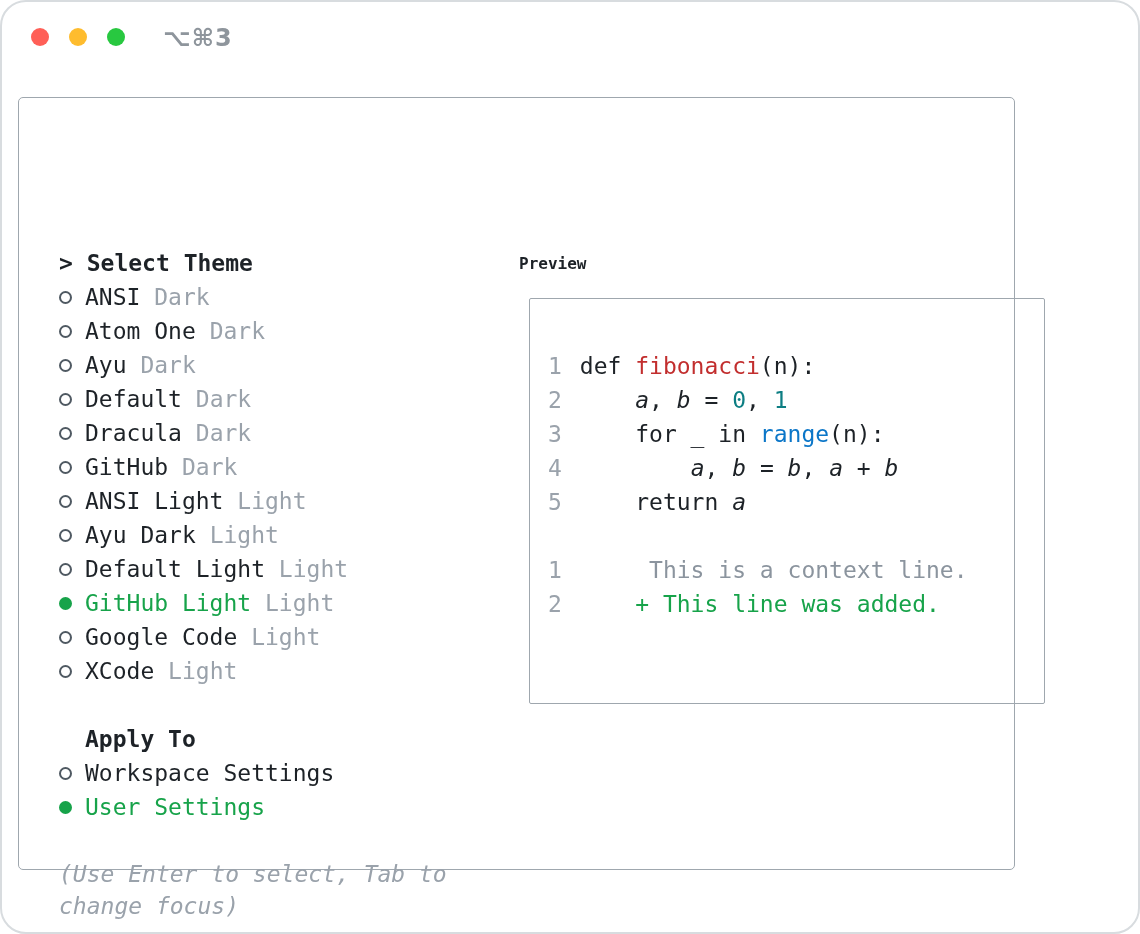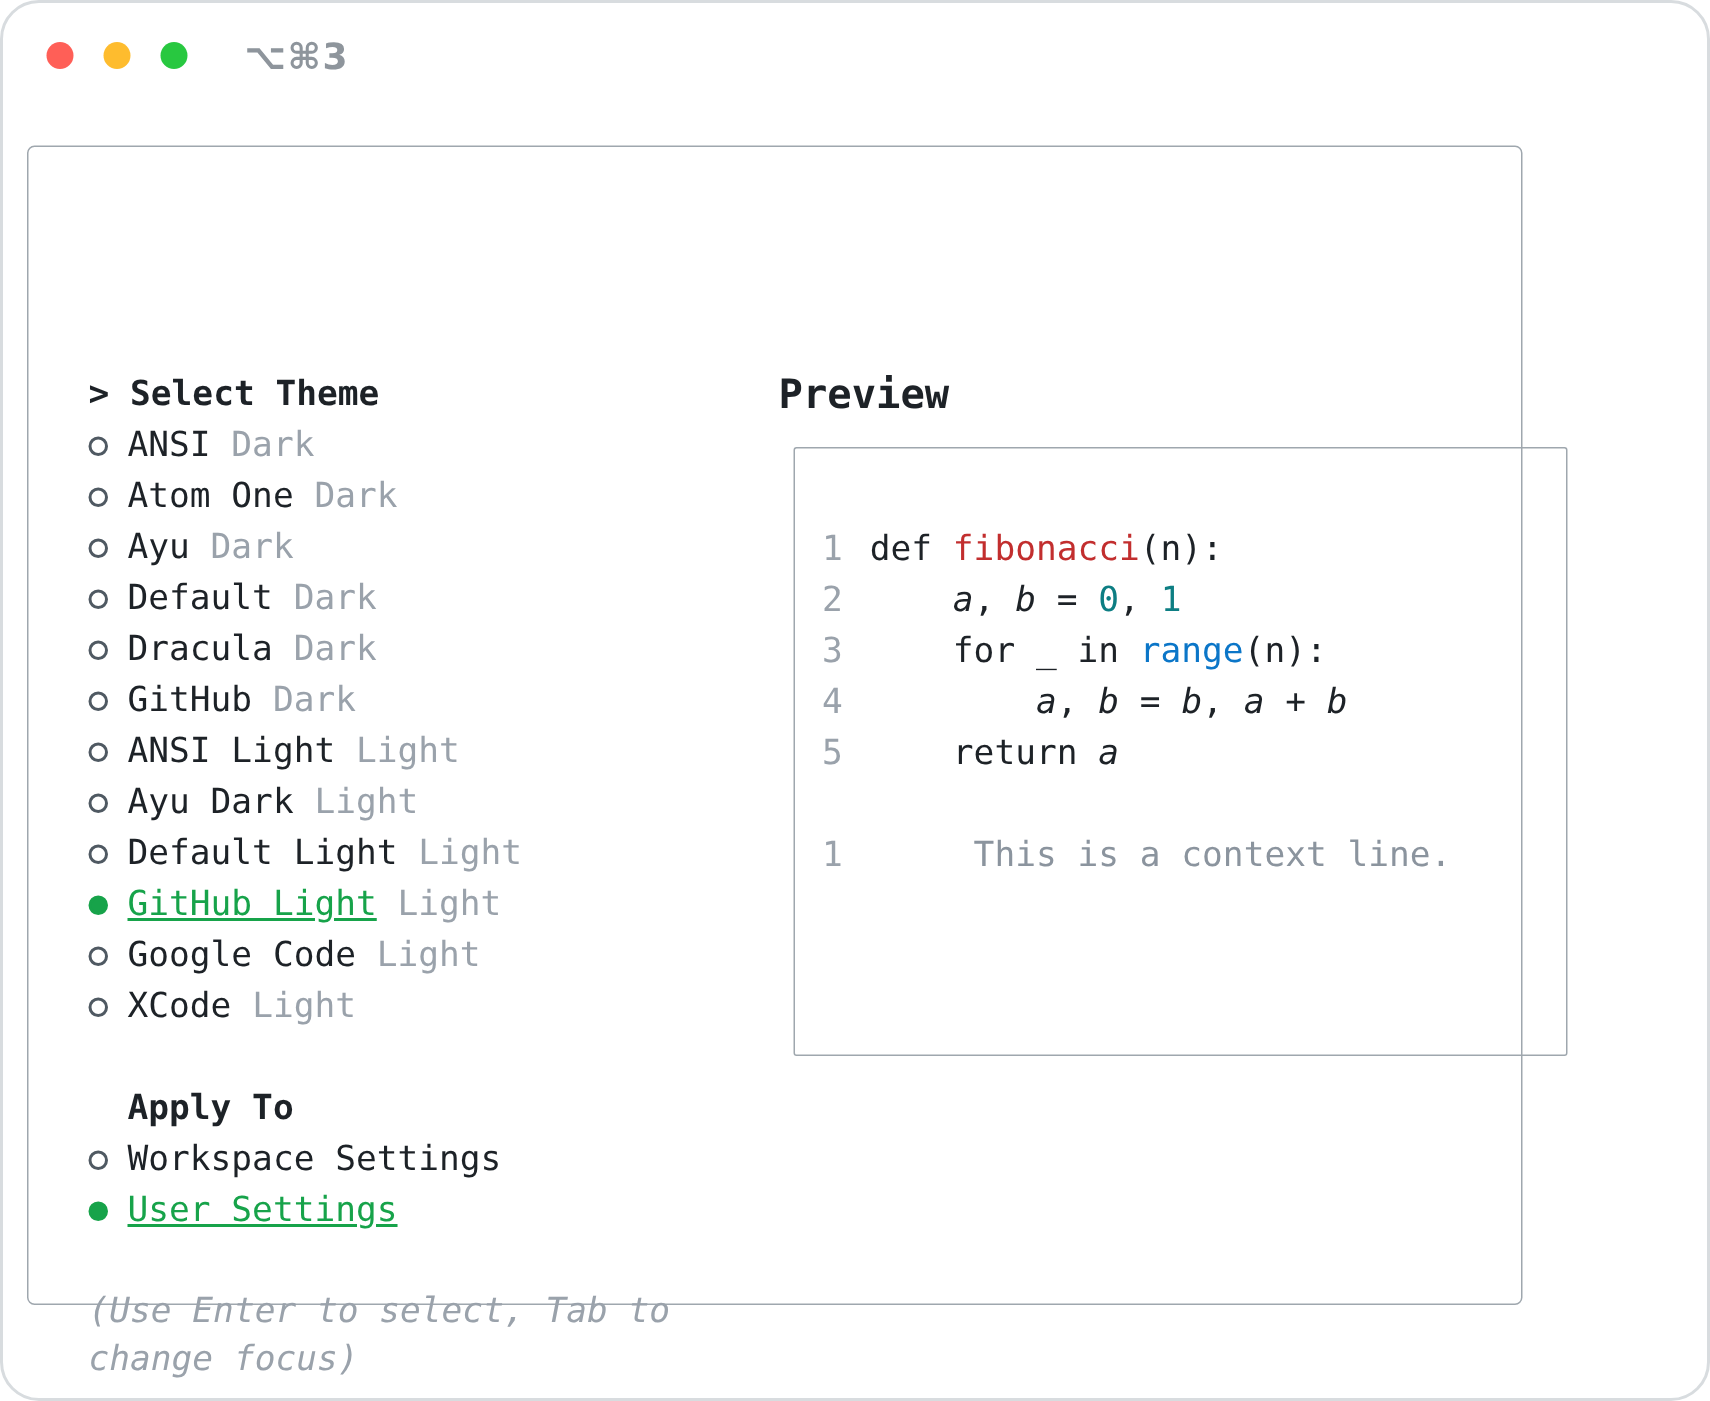--- a/index.html
+++ b/index.html
@@ -59,32 +59,32 @@
   .prompt { font-weight: 700; }
   .panel-title { font-weight: 700; margin-left: 1ch; }
   .radio {
     width: 13px; height: 13px; flex: none;
     border: 2px solid #4f5962; border-radius: 50%;
     margin-right: 13px;
   }
   .item { cursor: default; }
   .item.selected .radio { background: var(--accent-green); border-color: var(--accent-green); }
   .item .name { color: var(--ink); }
-  .item.selected .name { color: var(--accent-green); text-decoration: underline; }
+  .item.selected .name { color: var(--accent-green); }
   .variant { color: var(--muted); margin-left: 1ch; }
   .spacer { height: 34px; }
   .apply-title { height: 34px; line-height: 34px; font-weight: 700; padding-left: 26px; }
   .hint {
     margin-top: 34px; width: 430px;
     color: var(--muted); line-height: 32px; font-style: italic;
   }
   .preview-title {
     position: absolute; left: 500px; top: 149px;
     height: 34px; line-height: 34px;
-    font-size: 27px; font-weight: 700;
+    font-size: 16px; font-weight: 700;
   }
   .preview-box {
     position: absolute; left: 510px; top: 200px;
     width: 516px; height: 406px;
     border: 1.5px solid var(--panel-border);
     border-radius: 2px;
     padding: 50px 0 0 18px;
     font-size: 23px;
     overflow: hidden;
   }
@@ -153,16 +153,17 @@
 
   <div class="preview-box">
     <div id="preview-code">
         <div class="code-row"><span class="lineno">1</span><span class="code"><span class="tk-plain">def </span><span class="tk-func">fibonacci</span><span class="tk-plain">(n):</span></span></div>
         <div class="code-row"><span class="lineno">2</span><span class="code"><span class="tk-plain">    </span><span class="tk-var">a</span><span class="tk-plain">, </span><span class="tk-var">b</span><span class="tk-plain"> = </span><span class="tk-number">0</span><span class="tk-plain">, </span><span class="tk-number">1</span></span></div>
         <div class="code-row"><span class="lineno">3</span><span class="code"><span class="tk-plain">    for _ in </span><span class="tk-builtin">range</span><span class="tk-plain">(n):</span></span></div>
         <div class="code-row"><span class="lineno">4</span><span class="code"><span class="tk-plain">        </span><span class="tk-var">a</span><span class="tk-plain">, </span><span class="tk-var">b</span><span class="tk-plain"> = </span><span class="tk-var">b</span><span class="tk-plain">, </span><span class="tk-var">a</span><span class="tk-plain"> + </span><span class="tk-var">b</span></span></div>
         <div class="code-row"><span class="lineno">5</span><span class="code"><span class="tk-plain">    return </span><span class="tk-var">a</span></span></div>
         <div class="code-row"><span class="lineno"></span><span class="code"></span></div>
         <div class="code-row"><span class="lineno">1</span><span class="code"><span class="tk-context">     This is a context line.</span></span></div>
+        <div class="code-row"><span class="lineno">2</span><span class="code"><span class="tk-added">    + This line was added.</span></span></div>
       </div>
   </div>
 
 </div>
 
 </body></html>

